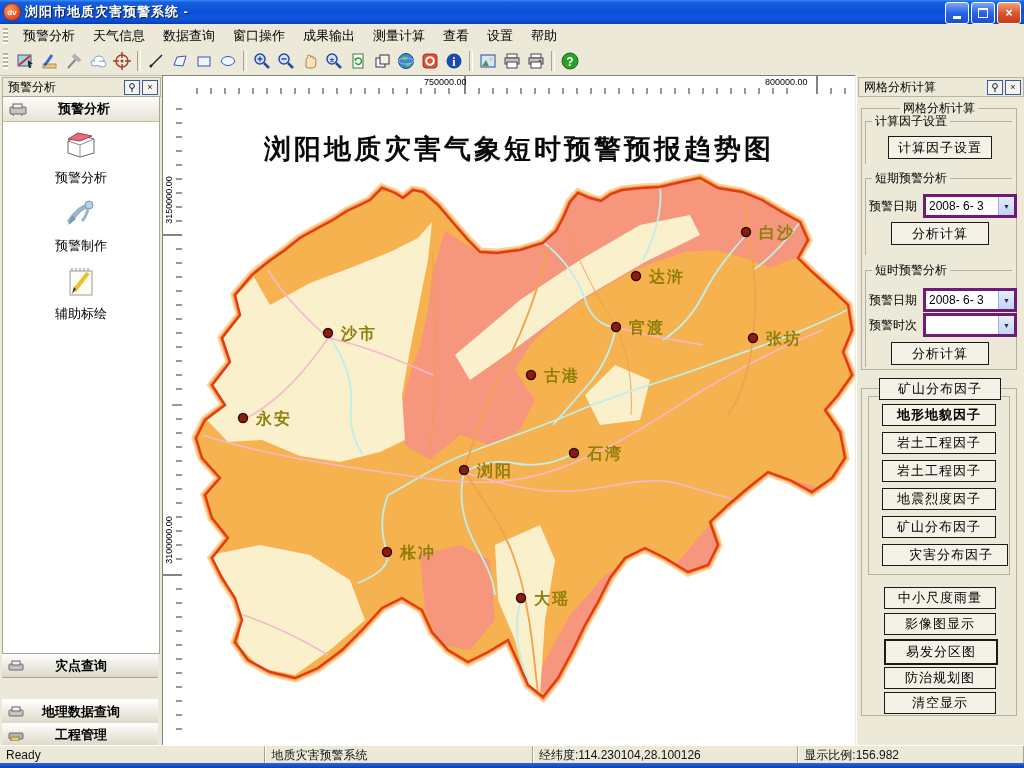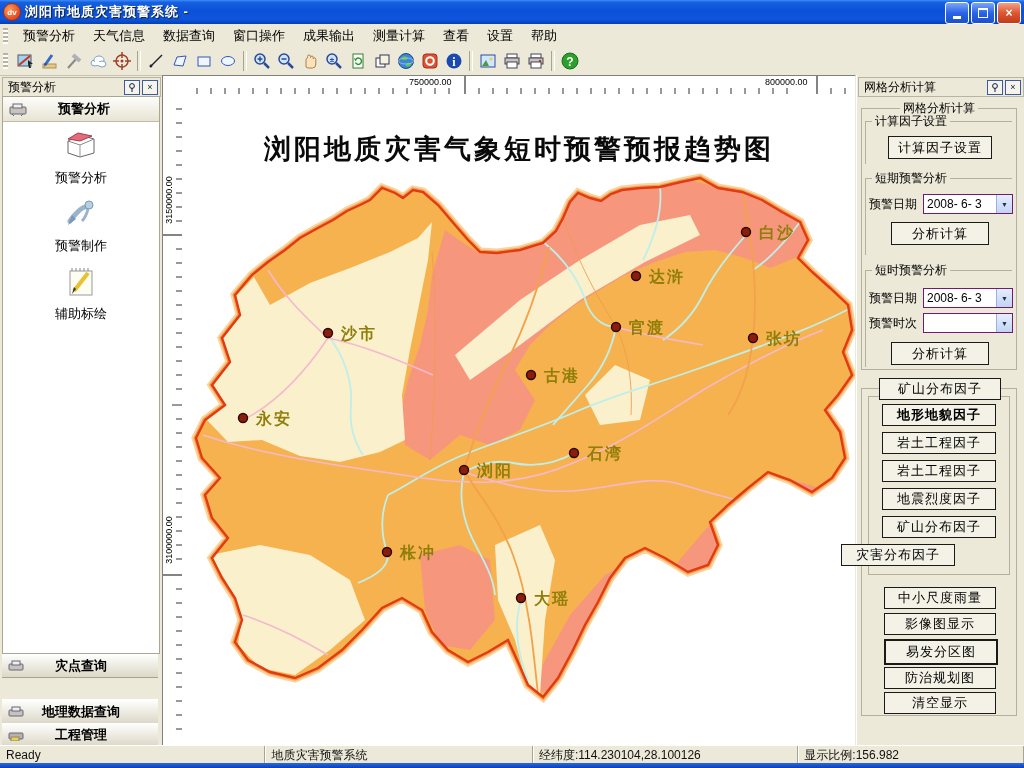--- a/index.html
+++ b/index.html
@@ -42,21 +42,21 @@
   .hlabel{position:absolute;top:1px;font-size:9px;color:#000;}
   .vlabel{position:absolute;left:-25px;width:62px;text-align:center;font-size:9px;color:#000;transform:rotate(-90deg);}
   #map-canvas{left:183px;top:95px;width:672px;height:650px;background:#fff;}
   #map-title{left:183px;top:103px;width:672px;text-align:center;font-family:"DejaVu Serif","Liberation Serif",serif;font-size:27px;font-weight:bold;letter-spacing:3px;color:#0a0a0a;margin-top:28px;}
   
   #right-panel{left:856px;top:75px;width:168px;height:670px;background:#ECE9D8;border-left:1px solid #fff;}
   fieldset{border:1px solid #b4b09e;margin:0;padding:0;position:absolute;}
   legend{font-size:12px;padding:0 3px;margin-left:6px;}
   fieldset.center-legend legend{margin:0 auto;}
   .rp-row{position:absolute;display:flex;align-items:center;font-size:12px;}
-  .combo{display:flex;width:88px;height:18px;border:1px solid #701a75;background:#fff;}
+  .combo{display:flex;width:88px;height:18px;border:3px solid #701a75;background:#fff;}
   .combo .cval{flex:1;font-size:12px;padding:2px 2px 0 3px;white-space:nowrap;overflow:hidden;}
   .combo .carrow{width:15px;background:linear-gradient(180deg,#e6eefc,#c2d3f3);border-left:1px solid #9ab0e4;font-size:7px;color:#203050;display:flex;align-items:center;justify-content:center;}
   .btn{position:absolute;background:#f4f2e6;border:1px solid #1a1a1a;font-size:13px;display:flex;align-items:center;justify-content:center;letter-spacing:1px;color:#000;}
   .btn.default{border-width:2px;}
   
   #statusbar{left:0;top:745px;width:1024px;height:18px;background:#ECE9D8;border-top:1px solid #fff;display:flex;font-size:12px;color:#111;}
   .sb-seg{border-right:1px solid #a8a490;box-shadow:1px 0 0 #fff;display:flex;align-items:center;padding-left:6px;}
   #bottom-border{left:0;top:763px;width:1024px;height:5px;background:linear-gradient(180deg,#2a67e8,#0b3fb4);}
   svg{display:block;}
 </style>
@@ -377,21 +377,21 @@
         <line x1="562" y1="12" x2="562" y2="18"></line>
         <line x1="576" y1="12" x2="576" y2="18"></line>
         <line x1="590" y1="12" x2="590" y2="18"></line>
         <line x1="604" y1="12" x2="604" y2="18"></line>
         <line x1="648" y1="12" x2="648" y2="18"></line>
         <line x1="662" y1="12" x2="662" y2="18"></line>
       <line x1="282" y1="0" x2="282" y2="18" stroke-width="1.2"></line>
       <line x1="634" y1="0" x2="634" y2="18" stroke-width="1.2"></line>
     </g>
   </svg>
-  <span class="hlabel" style="left:226px;">750000.00</span>
+  <span class="hlabel" style="left:241px;">750000.00</span>
   <span class="hlabel" style="left:582px;">800000.00</span>
 </div>
 <div id="vruler" class="abs">
   <svg width="19" height="650" style="position:absolute;left:0;top:0;">
     <g stroke="#333">
       <line x1="13" y1="14" x2="19" y2="14"></line>
         <line x1="13" y1="28" x2="19" y2="28"></line>
         <line x1="13" y1="42" x2="19" y2="42"></line>
         <line x1="13" y1="56" x2="19" y2="56"></line>
         <line x1="13" y1="70" x2="19" y2="70"></line>
@@ -594,21 +594,21 @@
 <div class="btn" style="left:891px;top:342px;width:96px;height:21px;">分析计算</div>
 
 <fieldset class="abs" style="left:861px;top:388px;width:154px;height:326px;"></fieldset>
 <fieldset class="abs" style="left:868px;top:396px;width:140px;height:177px;"></fieldset>
 <div class="btn" style="left:879px;top:378px;width:120px;height:20px;">矿山分布因子</div>
 <div class="btn" style="left:882px;top:404px;width:112px;height:20px;font-weight:bold;">地形地貌因子</div>
 <div class="btn" style="left:882px;top:432px;width:112px;height:20px;">岩土工程因子</div>
 <div class="btn" style="left:882px;top:460px;width:112px;height:20px;">岩土工程因子</div>
 <div class="btn" style="left:882px;top:488px;width:112px;height:20px;">地震烈度因子</div>
 <div class="btn" style="left:882px;top:516px;width:112px;height:20px;">矿山分布因子</div>
-<div class="btn" style="left:841px;top:544px;width:112px;height:20px;">灾害分布因子</div>
+<div class="btn" style="left:882px;top:544px;width:112px;height:20px;padding-left:12px;">灾害分布因子</div>
 <div class="btn" style="left:884px;top:587px;width:110px;height:20px;">中小尺度雨量</div>
 <div class="btn" style="left:884px;top:613px;width:110px;height:20px;">影像图显示</div>
 <div class="btn default" style="left:884px;top:639px;width:110px;height:22px;">易发分区图</div>
 <div class="btn" style="left:884px;top:667px;width:110px;height:20px;">防治规划图</div>
 <div class="btn" style="left:884px;top:692px;width:110px;height:20px;">清空显示</div>
 
 <div id="statusbar" class="abs">
   <div class="sb-seg" style="width:260px;">Ready</div>
   <div class="sb-seg" style="width:262px;">地质灾害预警系统</div>
   <div class="sb-seg" style="width:260px;">经纬度:114.230104,28.100126</div>

